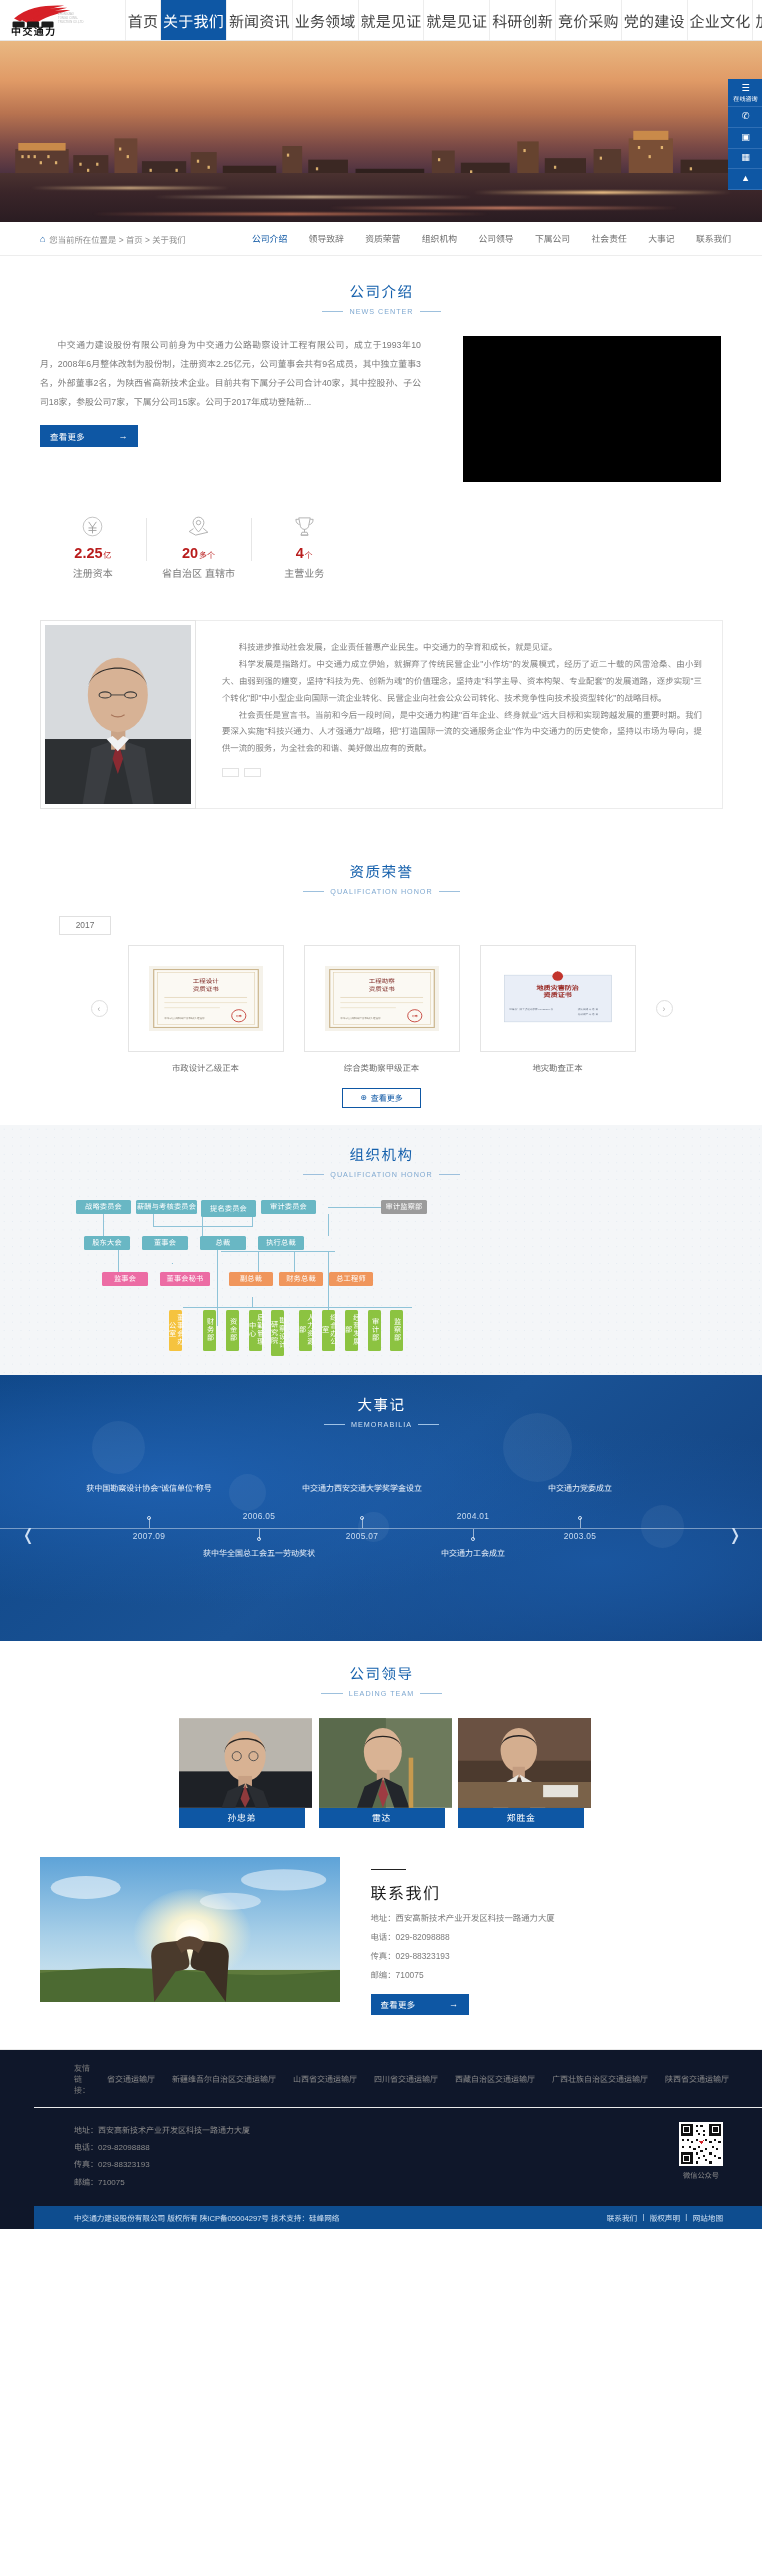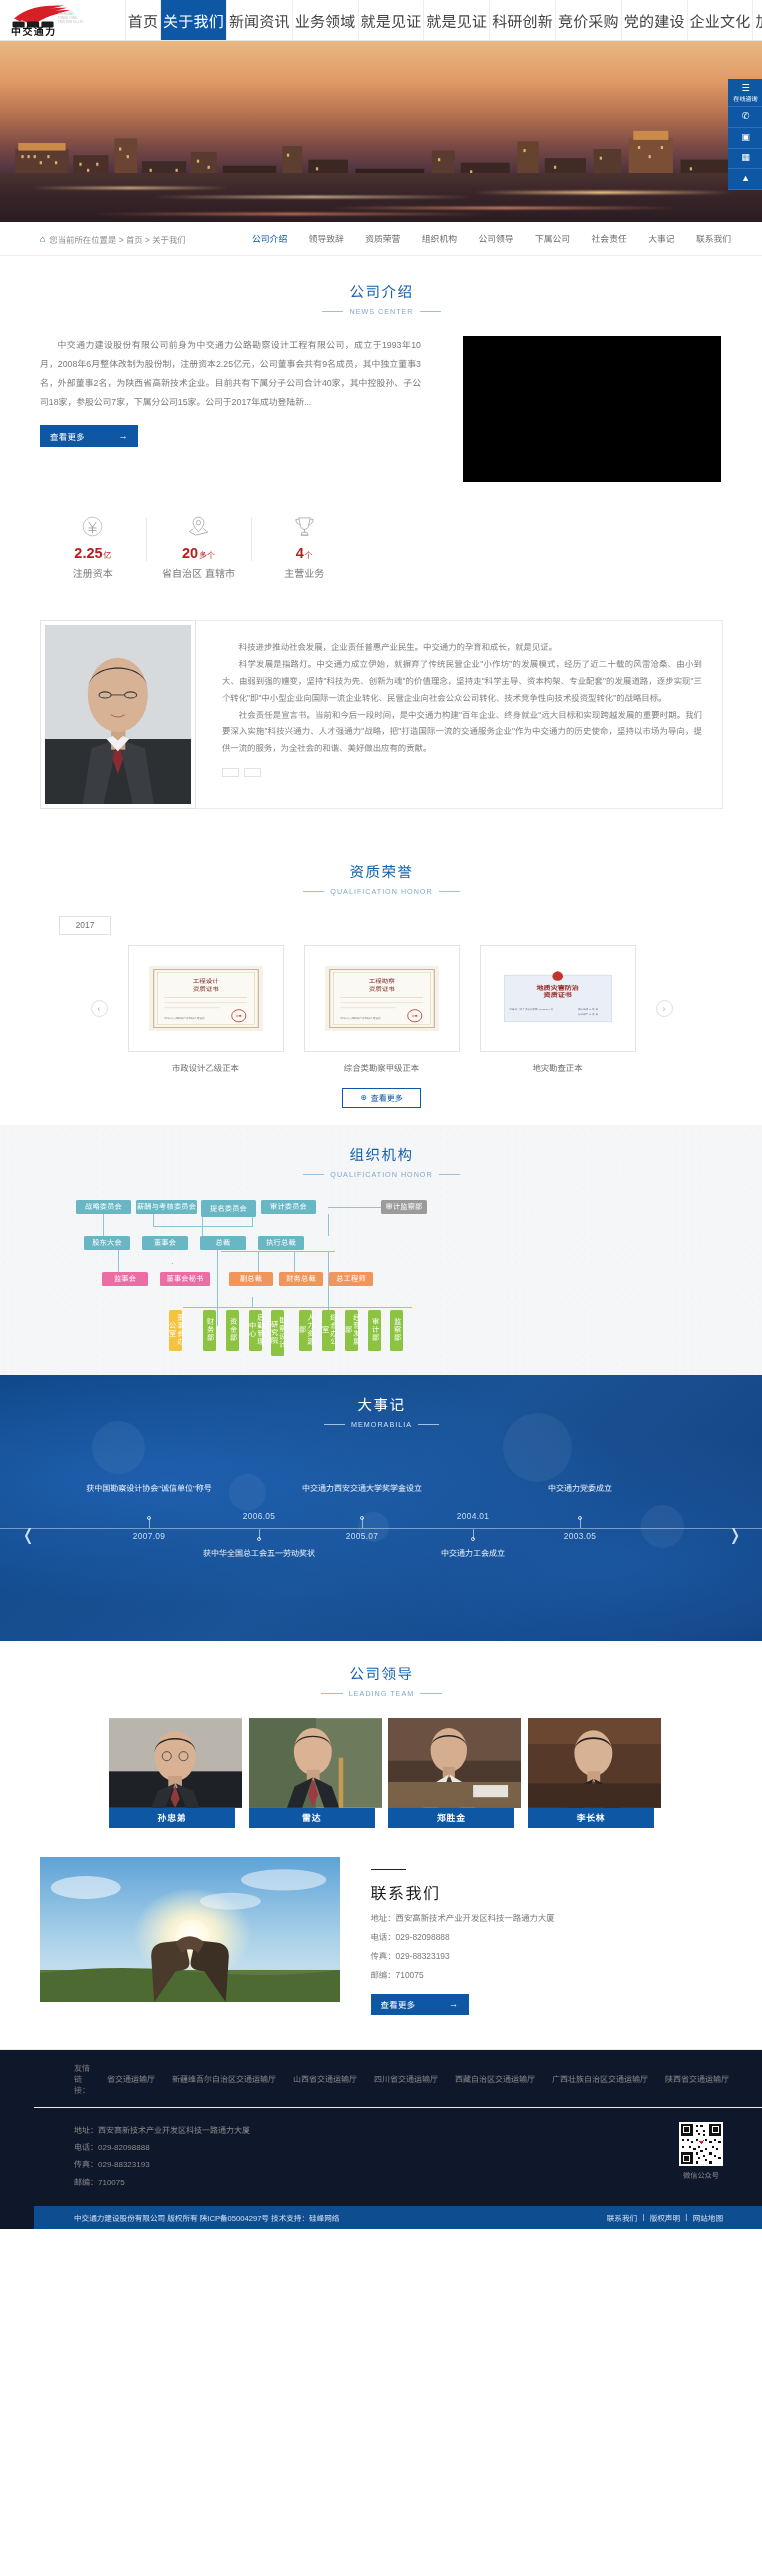--- a/index.html
+++ b/index.html
@@ -153,21 +153,21 @@
   .tl-item { position: absolute; width: 130px; text-align: center; }
   .tl-text { font-size: 8px; color: #eaf1fa; line-height: 1.65; }
   .tl-date { font-size: 8.4px; color: #cbddf2; letter-spacing: 0.3px; }
   .tl-stem { position: absolute; width: 0.8px; background: rgba(255,255,255,.55); left: 50%; }
   .tl-dot { position: absolute; width: 3.8px; height: 3.8px; border-radius: 50%;
             border: 0.8px solid #dce9f8; left: 50%; margin-left: -2.3px; }
 
   
   .team { padding: 23px 0 26px; background: #fff; }
   .team-row { display: flex; gap: 13.7px; justify-content: center; margin-top: 20px; }
-  .member { width: 126px; font-weight: bold; }
+  .member { width: 126px; }
   .member-photo { width: 133px; height: 90px; overflow: hidden; position: relative; }
   .member-name { height: 20px; background: #0e57a4; color: #fff; font-size: 8.8px;
                  display: flex; align-items: center; justify-content: center;
                  letter-spacing: 0.8px; }
 
   
   .contact { padding: 3.1px 0 34px; }
   .contact-inner { display: flex; padding: 0 40px; gap: 30.5px; align-items: flex-start; }
   .contact-img { width: 300px; height: 145px; position: relative; overflow: hidden; }
   .contact-txt { flex: 1; padding-top: 12.2px; }
@@ -701,36 +701,20 @@
             <rect x="72" y="64" width="16" height="14" fill="#c39c80"></rect>
             <path d="M80 74 L66 118 H46 L57 88 Z" fill="#e9e7e2"></path>
             <path d="M81 74 L95 118 H115 L104 88 Z" fill="#e9e7e2"></path>
             <rect y="84" width="175" height="34" fill="#7a6249"></rect>
             <rect x="112" y="88" width="46" height="16" fill="#e6e3dc"></rect>
           </svg>
         </div>
         <div class="member-name">郑胜金</div>
       </div>
 
-      <div class="member">
-        <div class="member-photo">
-          <svg width="133" height="90" viewBox="0 0 175 118">
-            <rect width="175" height="118" fill="#57392a"></rect>
-            <rect x="0" y="0" width="175" height="34" fill="#6b4731"></rect>
-            <ellipse cx="86" cy="46" rx="25" ry="30" fill="#d8b294"></ellipse>
-            <path d="M61 44 C61 22, 111 22, 111 44 C111 30, 99 25, 86 25 C73 25, 61 30, 61 44 Z" fill="#241f1d"></path>
-            <rect x="78" y="70" width="17" height="14" fill="#c7a083"></rect>
-            <path d="M86 80 L72 118 H52 L62 92 Z" fill="#1f2227"></path>
-            <path d="M87 80 L101 118 H121 L111 92 Z" fill="#1f2227"></path>
-            <path d="M86 82 L80 102 L86 118 L93 102 Z" fill="#8c3136"></path>
-            <rect x="0" y="86" width="175" height="32" fill="#3f2b20"></rect>
-          </svg>
-        </div>
-        <div class="member-name">李长林</div>
-      </div>
 
     </div>
   </div>
 
   <div class="contact">
     <div class="contact-inner">
       <div class="contact-img">
         <svg width="300" height="145" viewBox="0 0 394 190" preserveAspectRatio="none">
           <defs>
             <linearGradient id="sky" x1="0" y1="0" x2="0" y2="1">

